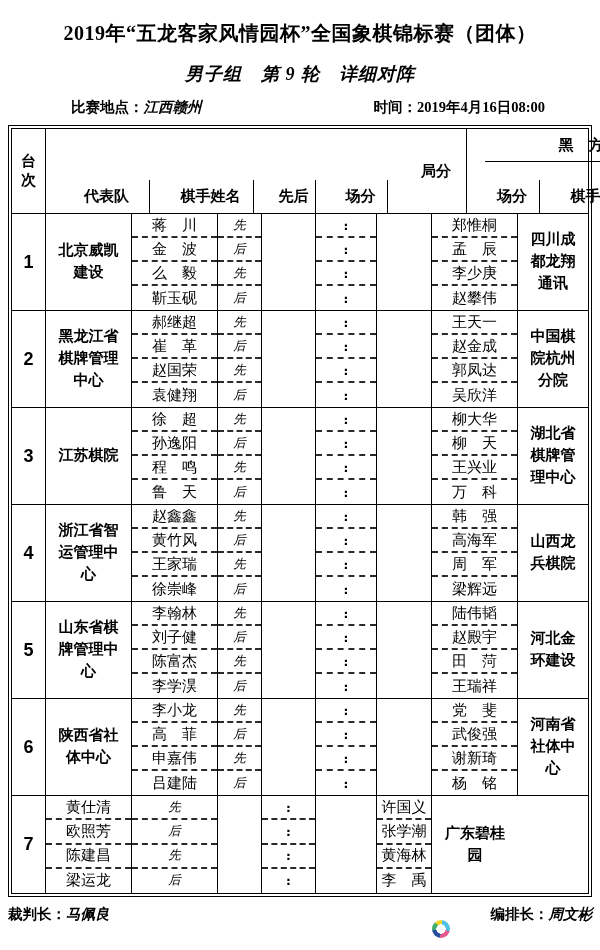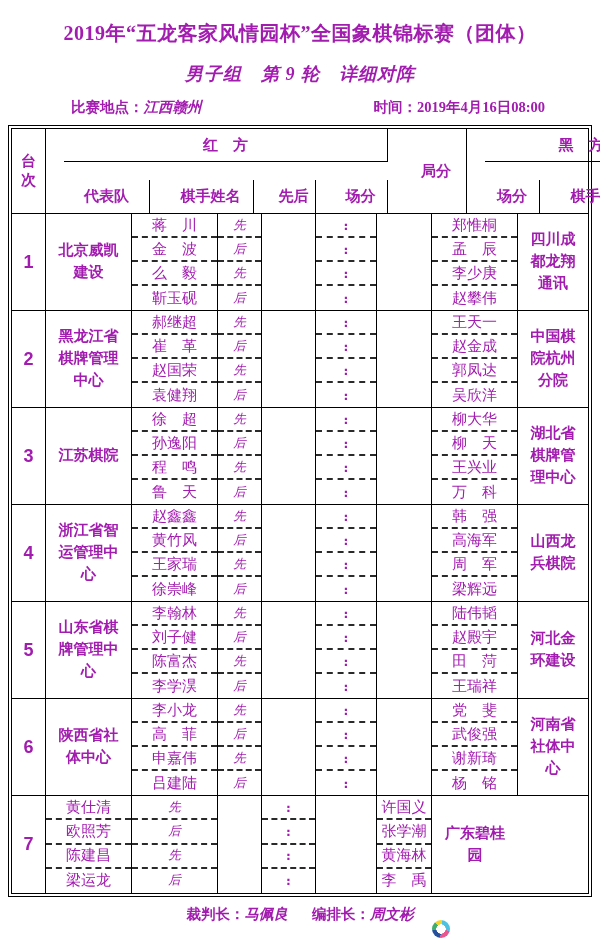--- a/index.html
+++ b/index.html
@@ -1,19 +1,19 @@
 <!DOCTYPE html>
 <html><head>
 <meta charset="utf-8">
 <style>
   * { box-sizing: border-box; }
   body { margin:0; background:#ffffff; }
   .page {
     width:600px; height:950px; position:relative; overflow:hidden;
-    background:#ffffff; color:#a21caf;
+    background:#ffffff; color:#000000;
     font-family:"Liberation Serif","DejaVu Serif",serif;
   }
   .title {
     margin:0; padding-top:20px; text-align:center;
     font-size:20px; font-weight:bold; letter-spacing:0.5px;
   }
   .subtitle {
     margin:15px 0 0 0; text-align:center;
     font-size:18px; font-weight:bold; letter-spacing:1px;font-style:italic;
   }
@@ -70,21 +70,21 @@
     border-right:1px solid #000;
   }
   .sub { display:flex; align-items:center; justify-content:center; border-bottom:2px dashed #2a2a2a; }
   .sub:last-child { border-bottom:none; }
   .sub.name { font-size:15px; }
   .sub.order { font-size:12.5px; font-style:italic; }
   .sub.colon { font-size:13px; font-weight:bold; font-family:"DejaVu Sans Mono",monospace; }
   .blank { border-right:1px solid #000; }
 
   .footer-row {
-    display:flex; justify-content:center;
+    display:flex; justify-content:space-between;
     padding:8px 8px 0 8px; font-size:14.5px; font-weight:bold;gap:24px;
   }
   .footer-row .val { font-style:italic; }
 
   .logo {
     position:absolute; left:432px; top:920px; width:18px; height:18px;
     border-radius:50%;
     background:
       radial-gradient(circle at 50% 50%, #ffffff 0 4.6px, rgba(255,255,255,0) 4.8px),
       conic-gradient(from 315deg,
@@ -101,21 +101,20 @@
   <h2 class="subtitle">男子组　第 9 轮　详细对阵</h2>
 
   <div class="info-row">
     <div><span>比赛地点：</span><span class="val">江西赣州</span></div>
     <div><span>时间：</span><span>2019年4月16日08:00</span></div>
   </div>
 
   <div class="pairing-table">
     <div class="thead">
       <div class="hc h-board">台次</div>
-      <div class="hc h-red">红　方</div>
       <div class="hc h-black">黑　方</div>
       <div class="hc h-jufen">局分</div>
       <div class="hc h-rteam">代表队</div>
       <div class="hc h-rplayer">棋手姓名</div>
       <div class="hc h-order">先后</div>
       <div class="hc h-rscore">场分</div>
       <div class="hc h-bscore">场分</div>
       <div class="hc h-bplayer">棋手姓名</div>
       <div class="hc h-bteam">代表队</div>
     </div>

